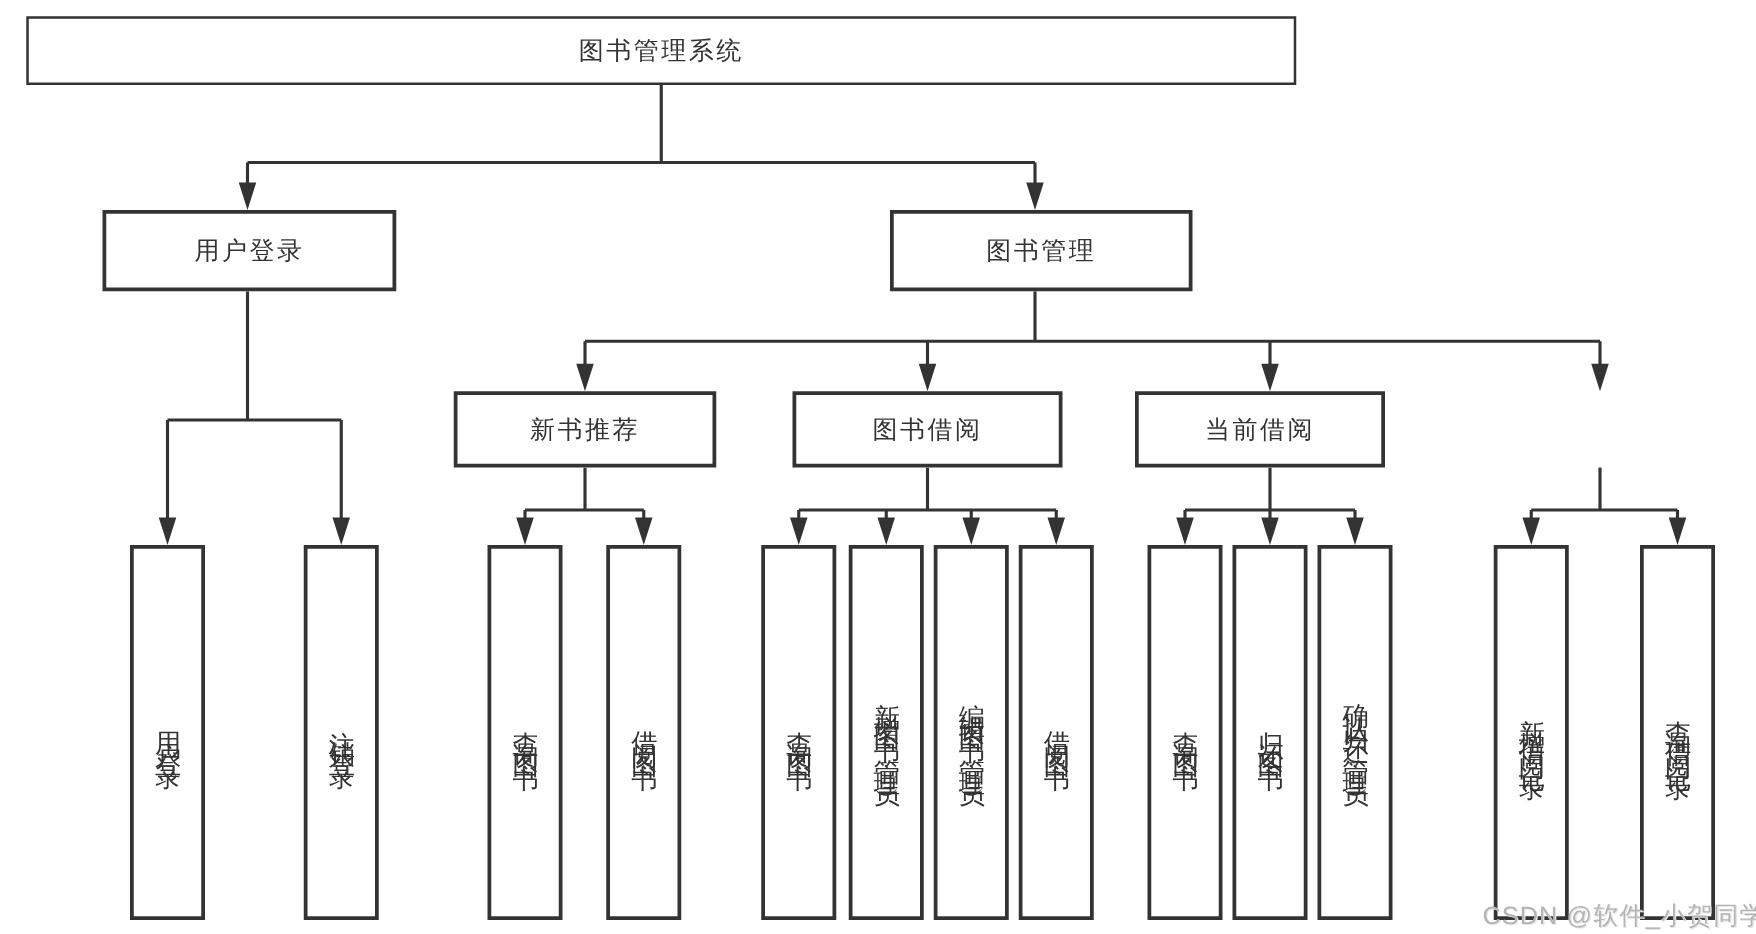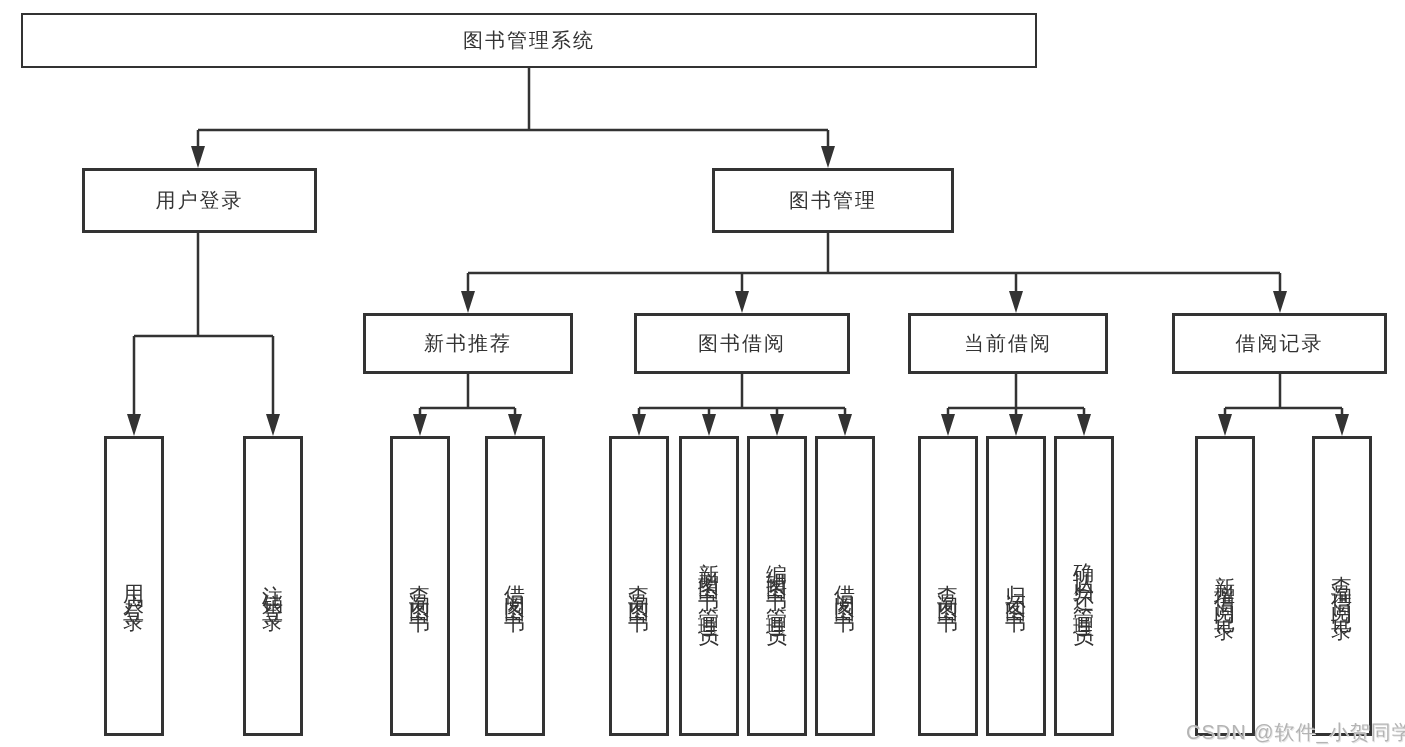--- a/index.html
+++ b/index.html
@@ -124,23 +124,20 @@
 
   <div class="box n-new-book">
     <span class="hlabel">新书推荐</span>
   </div>
   <div class="box n-book-borrow">
     <span class="hlabel">图书借阅</span>
   </div>
   <div class="box n-current-borrow">
     <span class="hlabel">当前借阅</span>
   </div>
-  <div class="box n-borrow-records">
-    <span class="hlabel">借阅记录</span>
-  </div>
 
   <div class="box leaf lf-1">
     <span class="vlabel">用户登录</span>
   </div>
   <div class="box leaf lf-2">
     <span class="vlabel">注销登录</span>
   </div>
 
   <div class="box leaf lf-3">
     <span class="vlabel">查询图书</span>

